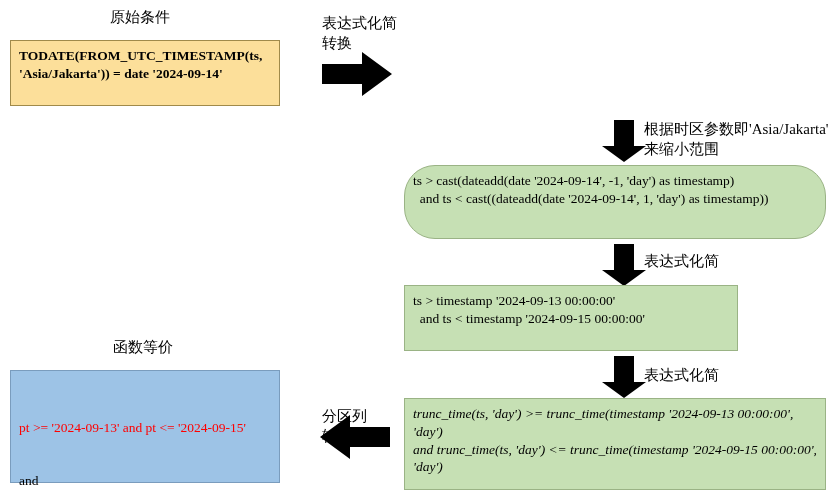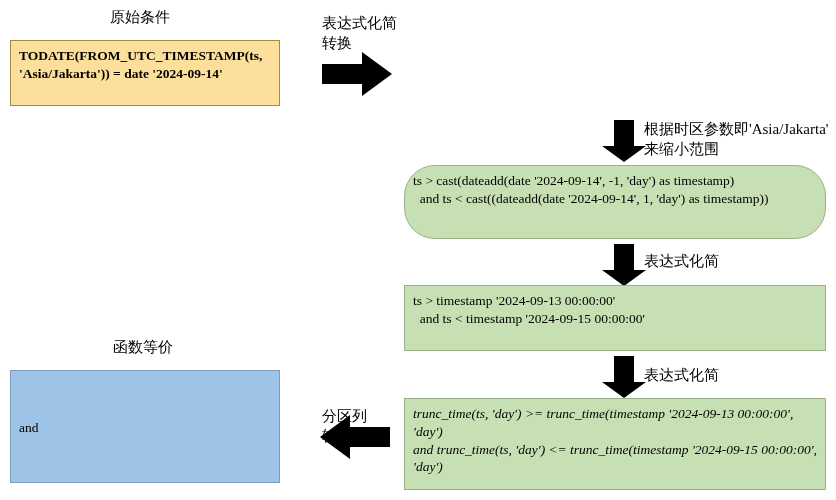--- a/index.html
+++ b/index.html
@@ -96,21 +96,21 @@
   and ts &lt; cast((dateadd(date '2024-09-14', 1, 'day') as timestamp))</div>
 
   <div class="arrow" style="left: 602px; top: 244px;">
     <svg width="44" height="42" viewBox="0 0 44 42">
       <polygon points="12,0 32,0 32,26 44,26 22,42 0,26 12,26" fill="#000000"></polygon>
     </svg>
   </div>
 
   <div class="caption" style="left: 644px; top: 252px;">表达式化简</div>
 
-  <div class="node green" style="left: 404px; top: 285px; width: 422px; height: 66px;">ts &gt; timestamp '2024-09-13 00:00:00'
+  <div class="node green" style="left: 404px; top: 285px; width: 334px; height: 66px;">ts &gt; timestamp '2024-09-13 00:00:00'
   and ts &lt; timestamp '2024-09-15 00:00:00'</div>
 
   <div class="arrow" style="left: 602px; top: 356px;">
     <svg width="44" height="42" viewBox="0 0 44 42">
       <polygon points="12,0 32,0 32,26 44,26 22,42 0,26 12,26" fill="#000000"></polygon>
     </svg>
   </div>
 
   <div class="caption" style="left: 644px; top: 366px;">表达式化简</div>
 
@@ -122,17 +122,18 @@
 
   <div class="arrow" style="left: 318px; top: 415px;">
     <svg width="72" height="44" viewBox="0 0 72 44">
       <polygon points="72,12 32,12 32,0 2,22 32,44 32,32 72,32" fill="#000000"></polygon>
     </svg>
   </div>
 
   <div class="caption" style="left: 113px; top: 338px;">函数等价</div>
 
   <div class="node blue" style="left: 10px; top: 370px; width: 270px; height: 113px; padding-top: 12px;">
+    <span class="indent redtext">pt &gt;= '2024-09-13' and pt &lt;= '2024-09-15'</span>
     <span class="indent">and</span>
     
   </div>
 
 </div>
 
 </body></html>

